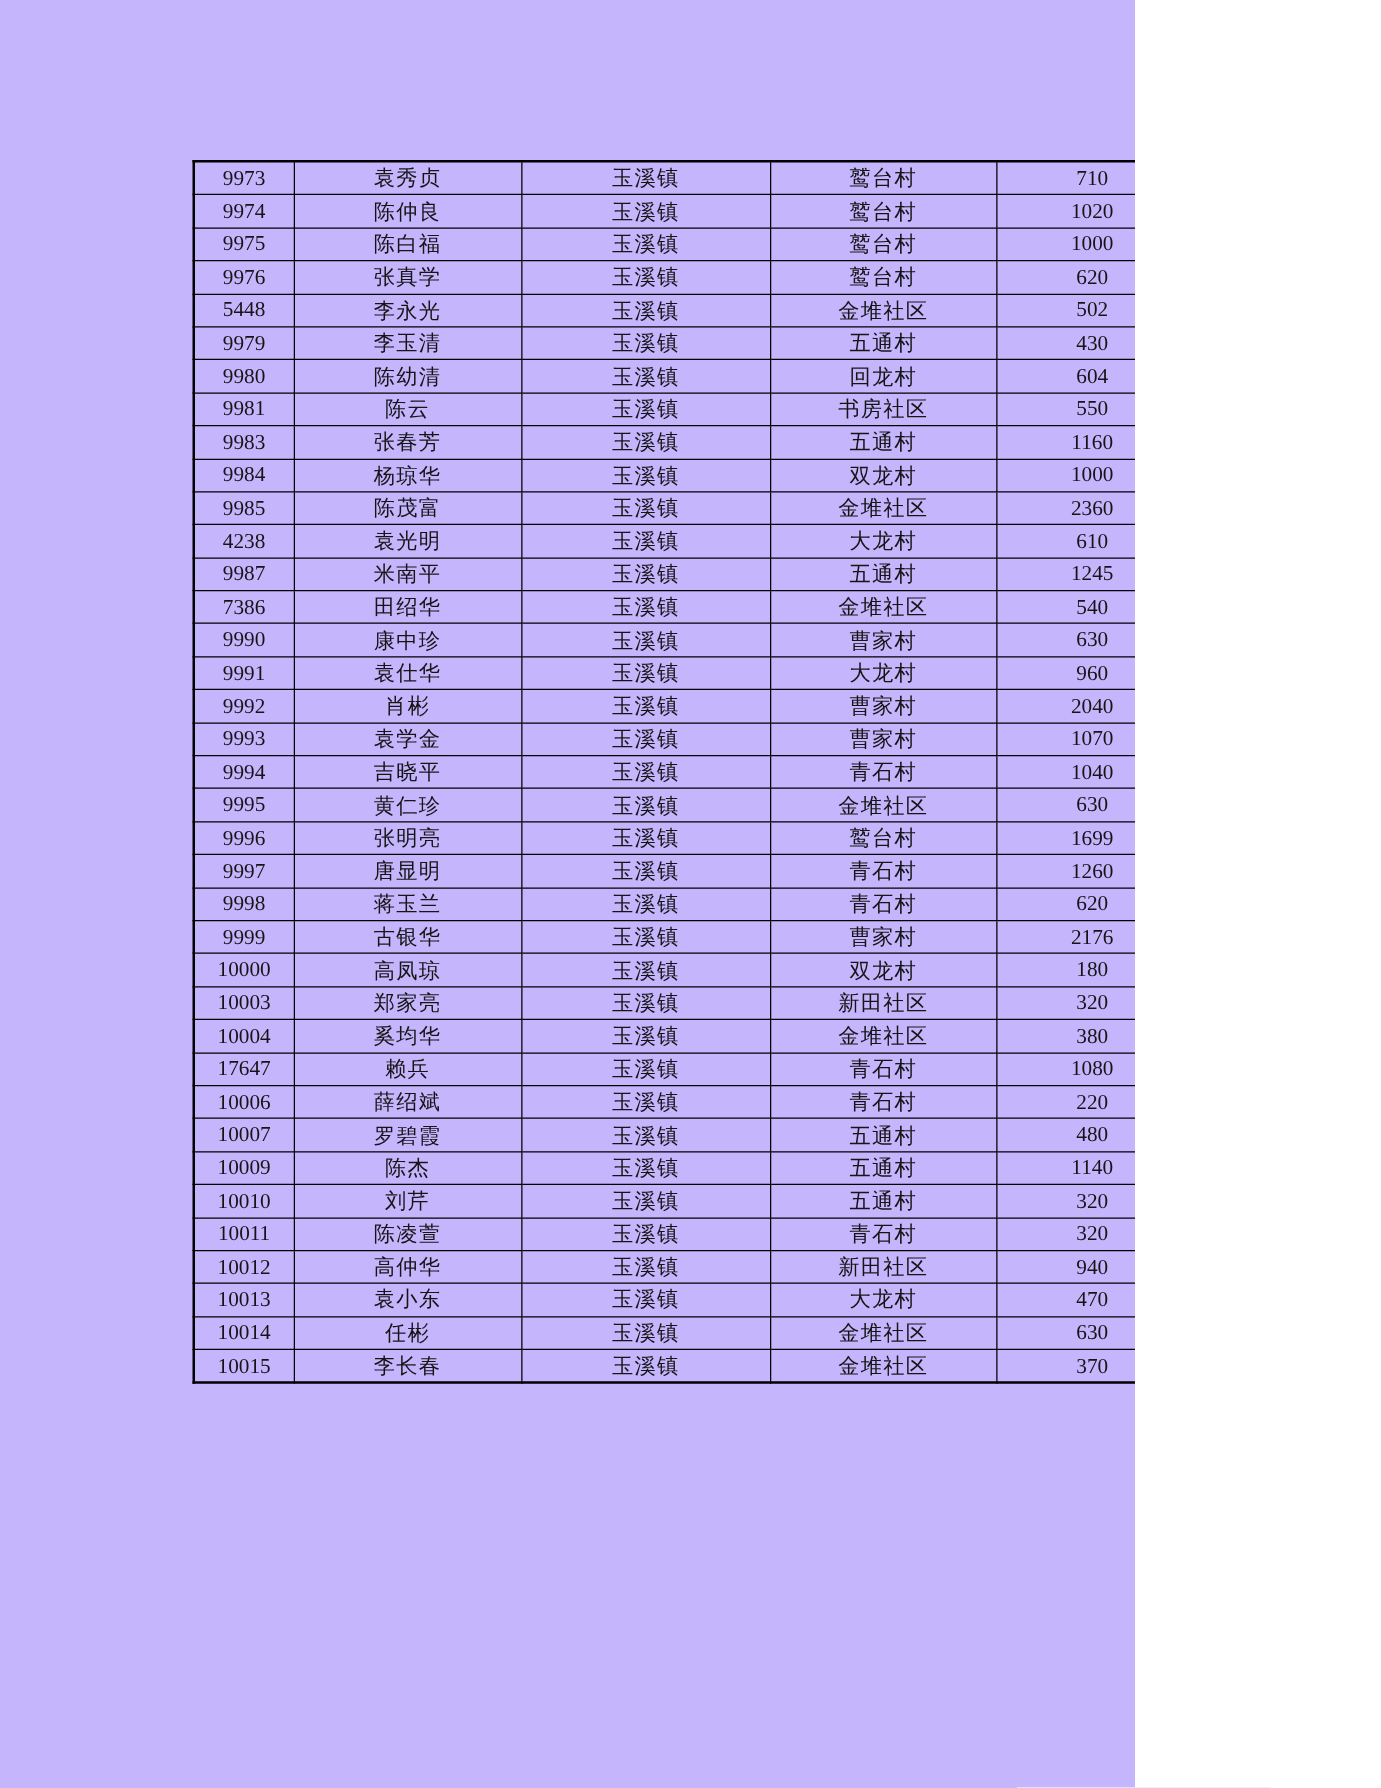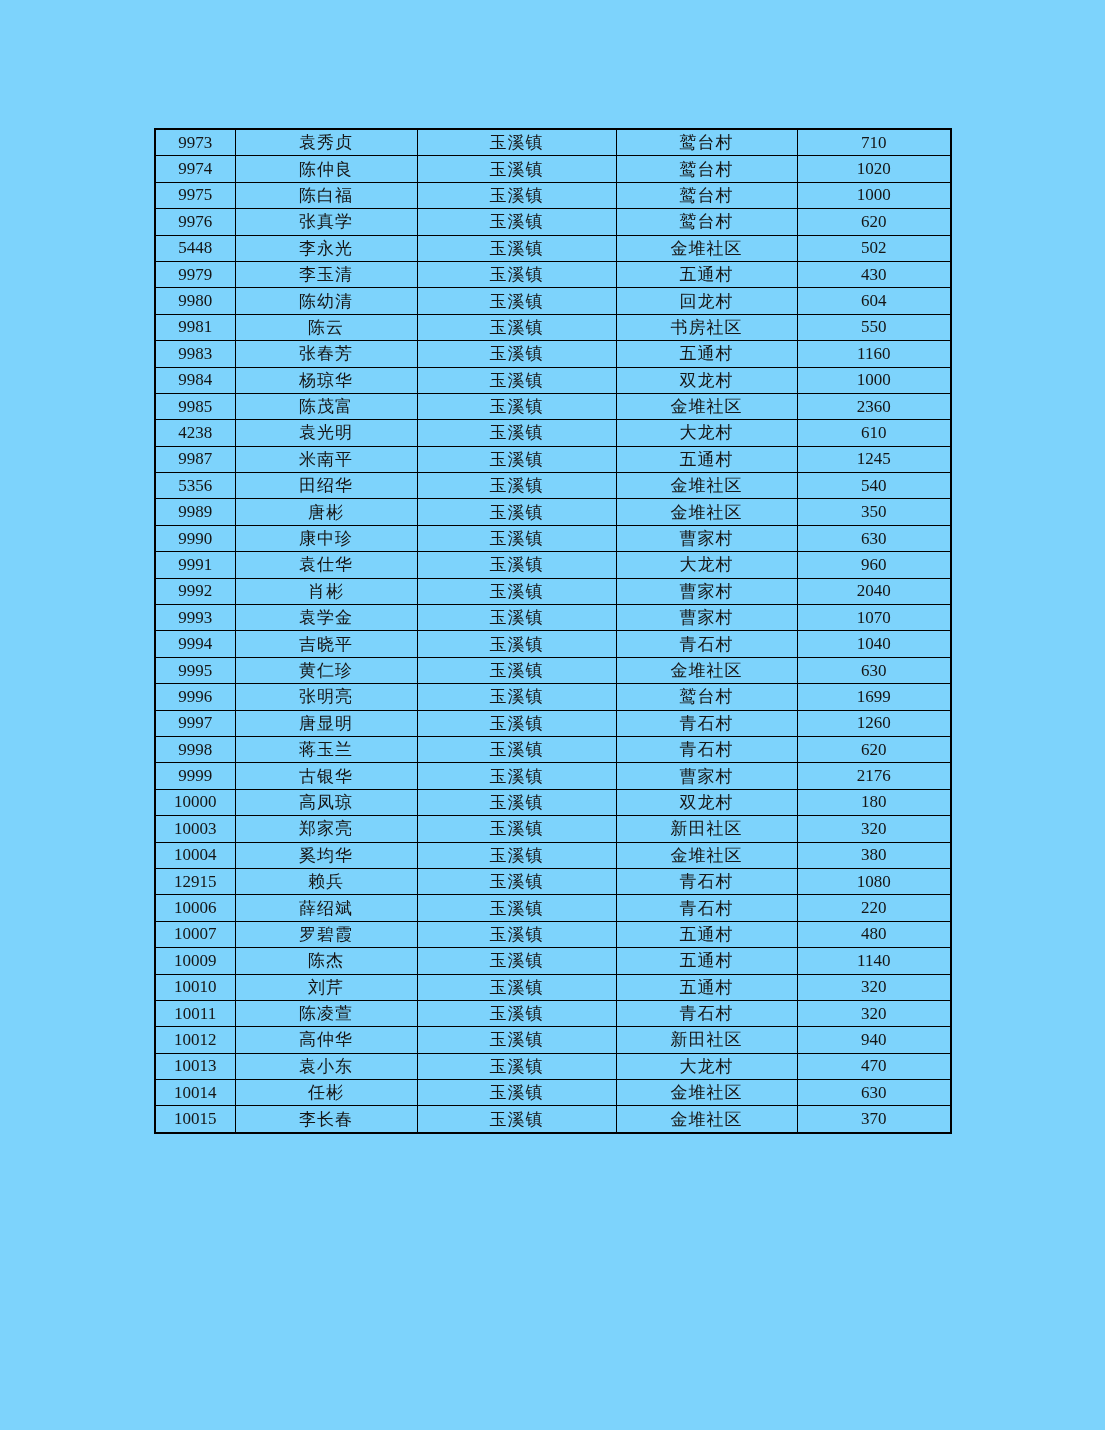--- a/index.html
+++ b/index.html
@@ -2,23 +2,23 @@
 <html><head>
 <meta charset="utf-8">
 <style>
   html, body {
     margin: 0;
     padding: 0;
     background: #ffffff;
   }
   .page {
     position: relative;
-    width: 1105px;
+    width: 908px;
     height: 1430px;
-    background: #7dd3fc;
+    background: #c4b5fd;
     overflow: hidden;
     font-family: "Liberation Serif", "DejaVu Serif", serif;
   }
   table.records {
     position: absolute;
     left: 154px;
     top: 128px;
     width: 796px;
     border-collapse: collapse;
     table-layout: fixed;
@@ -140,32 +140,25 @@
           <td class="num">610</td>
         </tr>
         <tr>
           <td class="num">9987</td>
           <td>米南平</td>
           <td>玉溪镇</td>
           <td>五通村</td>
           <td class="num">1245</td>
         </tr>
         <tr>
-          <td class="num">5356</td>
+          <td class="num">7386</td>
           <td>田绍华</td>
           <td>玉溪镇</td>
           <td>金堆社区</td>
           <td class="num">540</td>
-        </tr>
-        <tr>
-          <td class="num">9989</td>
-          <td>唐彬</td>
-          <td>玉溪镇</td>
-          <td>金堆社区</td>
-          <td class="num">350</td>
         </tr>
         <tr>
           <td class="num">9990</td>
           <td>康中珍</td>
           <td>玉溪镇</td>
           <td>曹家村</td>
           <td class="num">630</td>
         </tr>
         <tr>
           <td class="num">9991</td>
@@ -245,21 +238,21 @@
           <td class="num">320</td>
         </tr>
         <tr>
           <td class="num">10004</td>
           <td>奚均华</td>
           <td>玉溪镇</td>
           <td>金堆社区</td>
           <td class="num">380</td>
         </tr>
         <tr>
-          <td class="num">12915</td>
+          <td class="num">17647</td>
           <td>赖兵</td>
           <td>玉溪镇</td>
           <td>青石村</td>
           <td class="num">1080</td>
         </tr>
         <tr>
           <td class="num">10006</td>
           <td>薛绍斌</td>
           <td>玉溪镇</td>
           <td>青石村</td>

